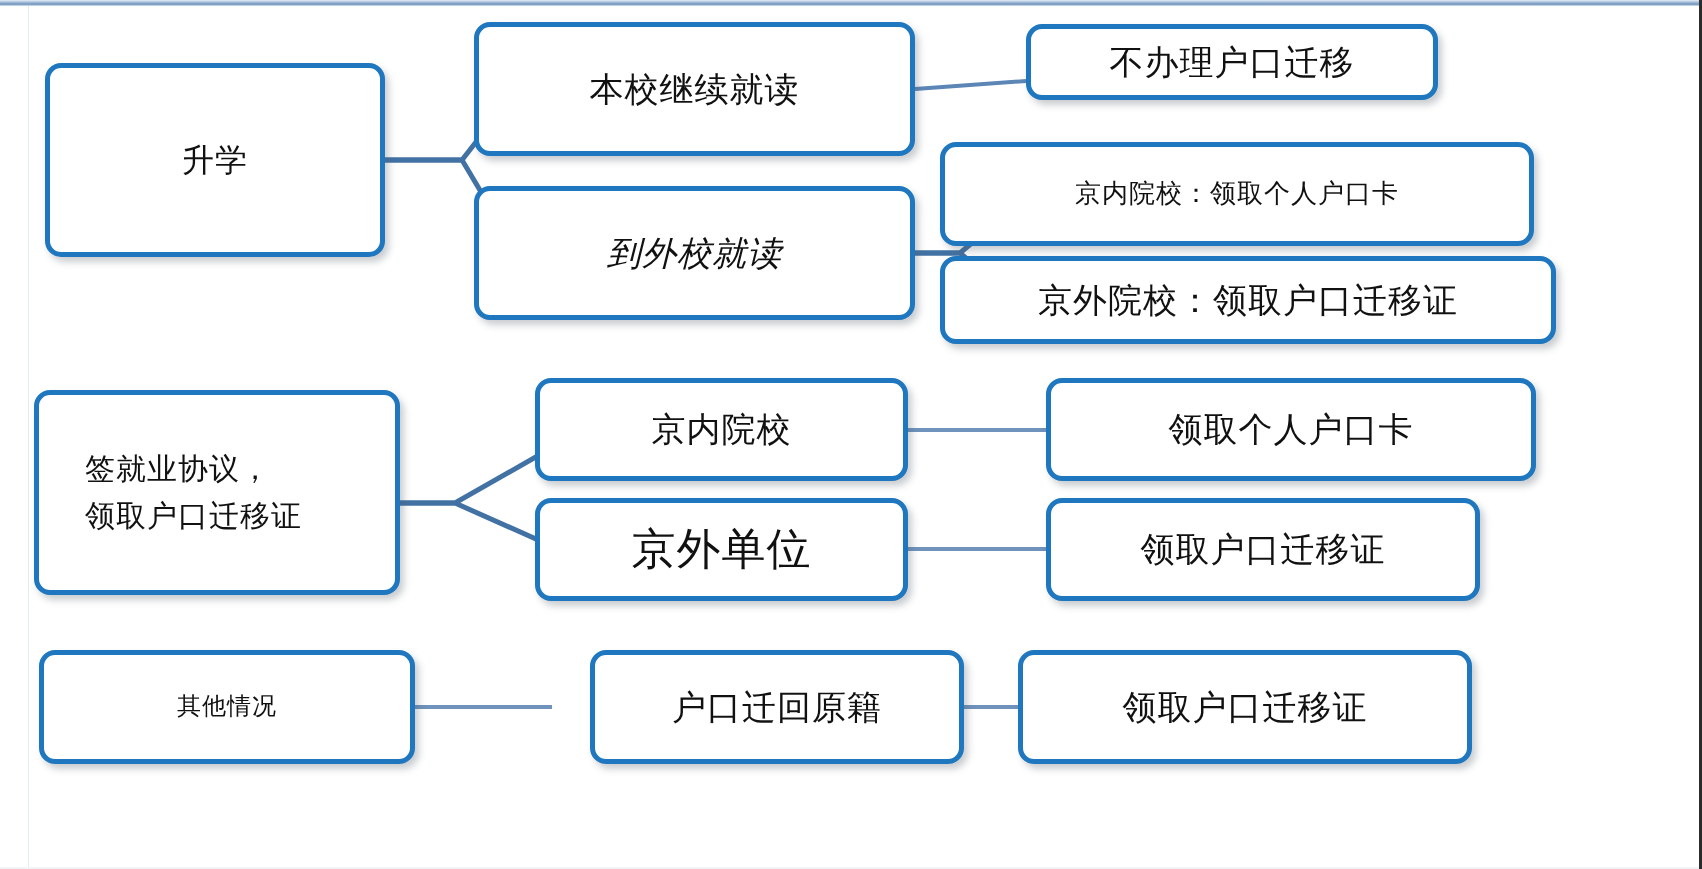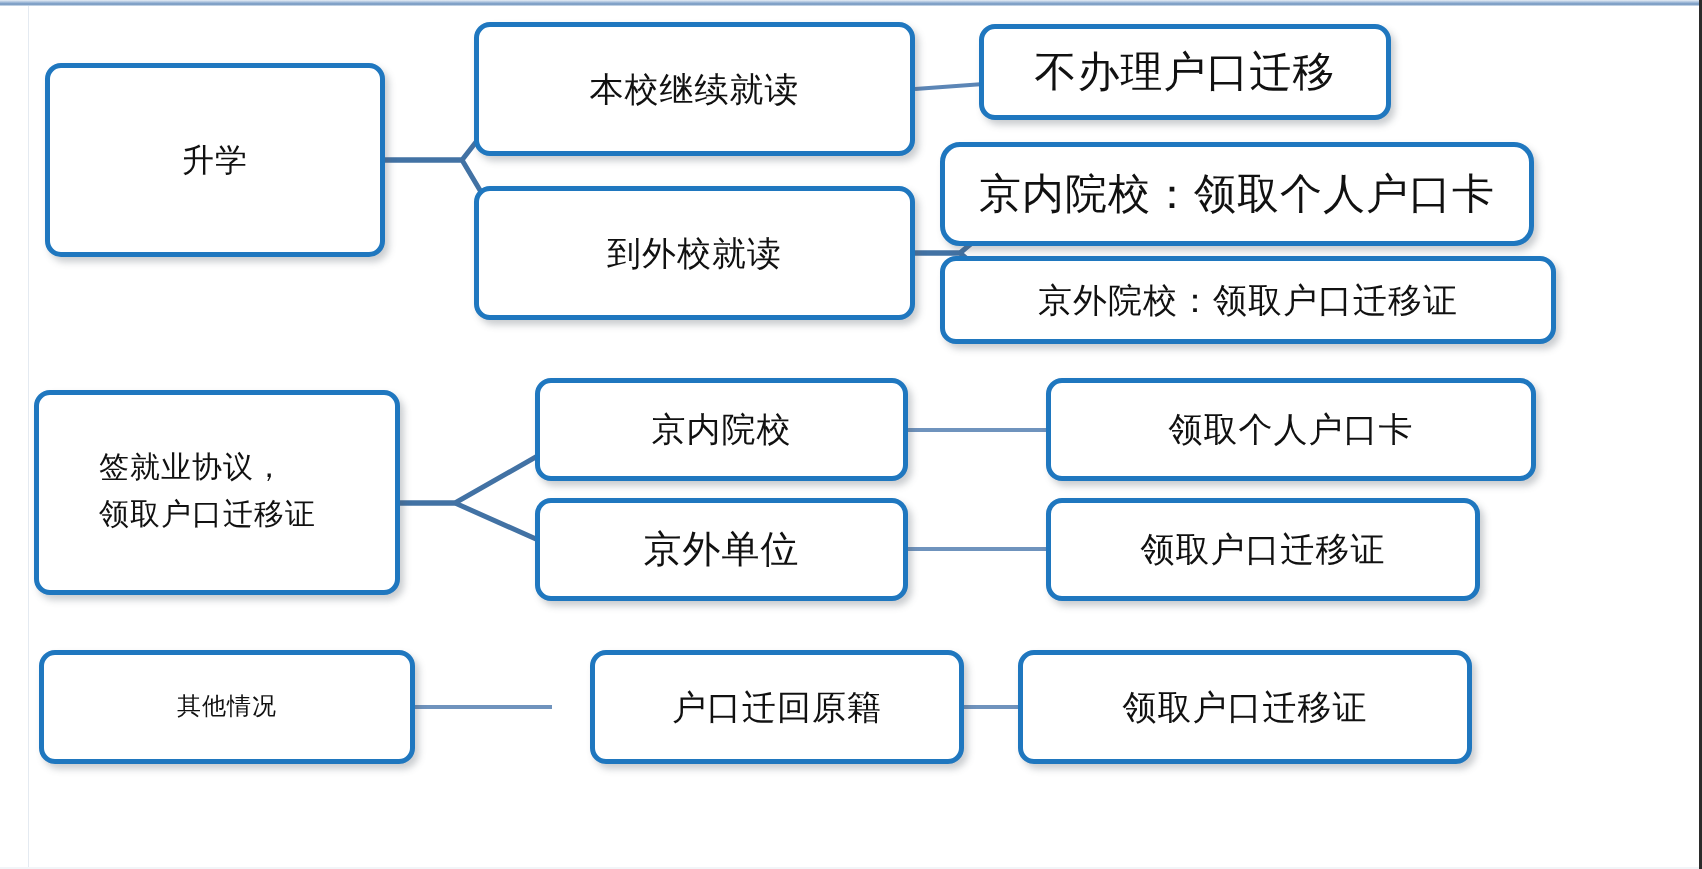--- a/index.html
+++ b/index.html
@@ -70,21 +70,21 @@
     letter-spacing: 1px;
     font-weight: 400;
   }
   .node .label {
     display: block;
     width: 100%;
     padding: 0 10px;
     box-sizing: border-box;
   }
   .node.two-line { line-height: 1.55; }
-  .node.two-line .label { text-align: left; padding-left: 60px; font-family: Liberation Mono, monospace; }
+  .node.two-line .label { text-align: left; padding-left: 46px; }
 </style>
 </head>
 <body>
 
 <div id="canvas">
 
   <div class="top-rule"></div>
   <div class="left-rule"></div>
   <div class="bottom-rule"></div>
 
@@ -111,48 +111,48 @@
   </svg>
 
   <div class="node" style="left:474px; top:22px; width:441px; height:134px; font-size:34px;">
     <span class="label">本校继续就读</span>
   </div>
 
   <div class="node" style="left:45px; top:63px; width:340px; height:194px; font-size:32px;">
     <span class="label">升学</span>
   </div>
 
-  <div class="node" style="left:474px; top:186px; width:441px; height:134px; font-size:34px;">
+  <div class="node" style="left:474px; top:186px; width:441px; height:134px; font-size:34px;font-style:italic;">
     <span class="label">到外校就读</span>
   </div>
 
-  <div class="node" style="left:979px; top:24px; width:412px; height:96px; font-size:42px;">
+  <div class="node" style="left:1026px; top:24px; width:412px; height:76px; font-size:34px;">
     <span class="label">不办理户口迁移</span>
   </div>
 
-  <div class="node" style="left:940px; top:142px; width:594px; height:104px; font-size:42px;border-radius:20px;">
+  <div class="node" style="left:940px; top:142px; width:594px; height:104px; font-size:26px;">
     <span class="label">京内院校：领取个人户口卡</span>
   </div>
 
   <div class="node" style="left:940px; top:256px; width:616px; height:88px; font-size:34px;">
     <span class="label">京外院校：领取户口迁移证</span>
   </div>
 
   <div class="node two-line" style="left:34px; top:390px; width:366px; height:205px; font-size:30px;">
     <span class="label">
       <span>签就业协议，</span><br>
       <span>领取户口迁移证</span>
     </span>
   </div>
 
   <div class="node" style="left:535px; top:378px; width:373px; height:103px; font-size:34px;">
     <span class="label">京内院校</span>
   </div>
 
-  <div class="node" style="left:535px; top:498px; width:373px; height:103px; font-size:38px;">
+  <div class="node" style="left:535px; top:498px; width:373px; height:103px; font-size:44px;">
     <span class="label">京外单位</span>
   </div>
 
   <div class="node" style="left:1046px; top:378px; width:490px; height:103px; font-size:34px;">
     <span class="label">领取个人户口卡</span>
   </div>
 
   <div class="node" style="left:1046px; top:498px; width:434px; height:103px; font-size:34px;">
     <span class="label">领取户口迁移证</span>
   </div>

